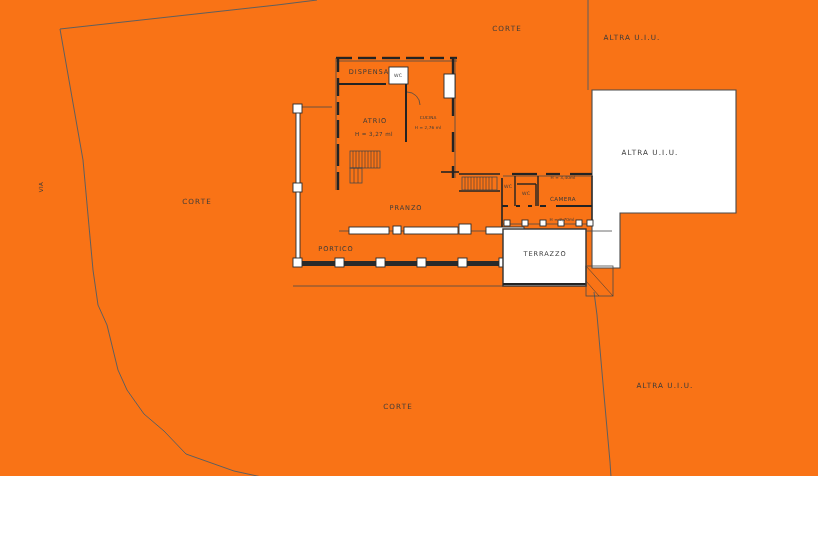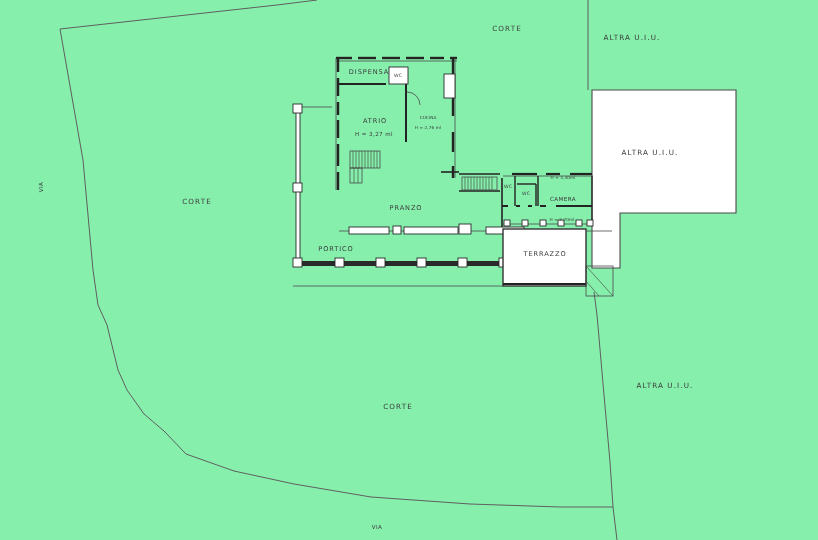--- a/index.html
+++ b/index.html
@@ -1,16 +1,16 @@
 <!DOCTYPE html>
 <html><head>
 <meta charset="utf-8">
 <style>
   html,body{margin:0;padding:0;background:#fff;}
-  #stage{position:relative;width:818px;height:540px;background:#86efac;overflow:hidden;
+  #stage{position:relative;width:818px;height:476px;background:#f97316;overflow:hidden;
          font-family:"DejaVu Sans","Liberation Sans",sans-serif;}
   svg{position:absolute;left:0;top:0;}
   text{fill:#3b3b3b;font-family:"DejaVu Sans","Liberation Sans",sans-serif;}
   .lbl-area{font-size:7.2px;letter-spacing:1.1px;}
   .lbl-room{font-size:6.6px;letter-spacing:0.9px;}
   .lbl-small{font-size:5.6px;letter-spacing:0.4px;}
   .lbl-tiny{font-size:4.6px;letter-spacing:0.2px;}
   .lbl-micro{font-size:4.2px;letter-spacing:0.1px;}
   .boundary{stroke:#5f5f5f;stroke-width:1;fill:none;}
   .wall{stroke:#232323;fill:none;}

